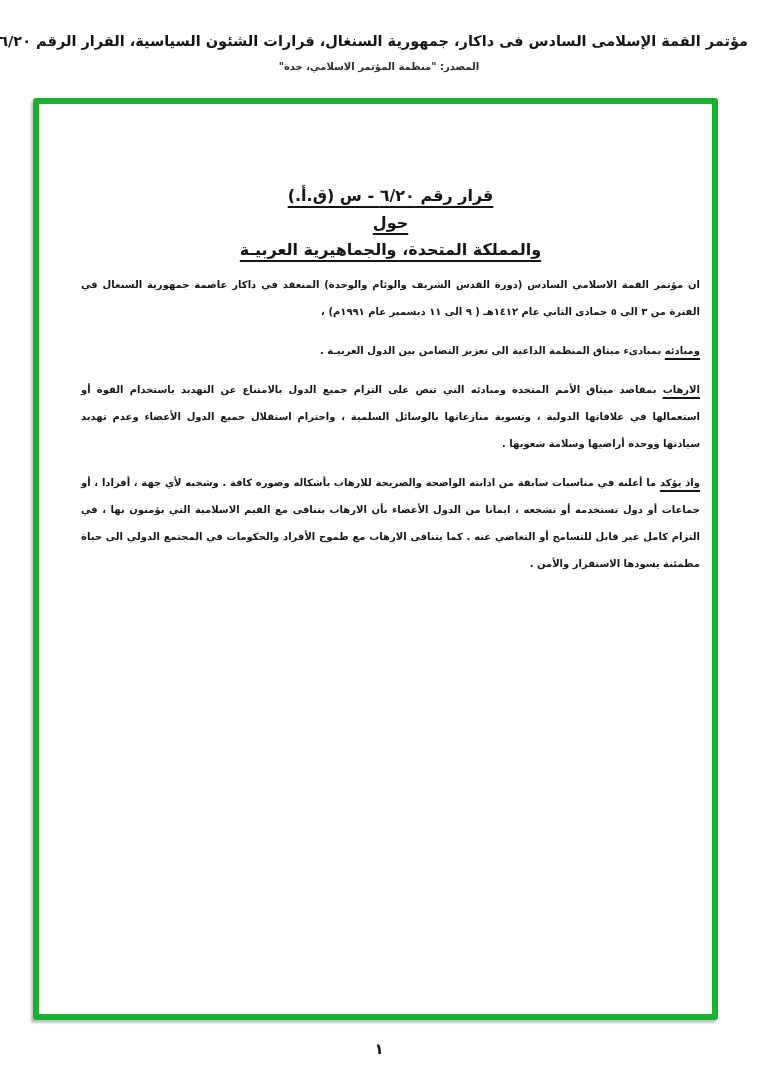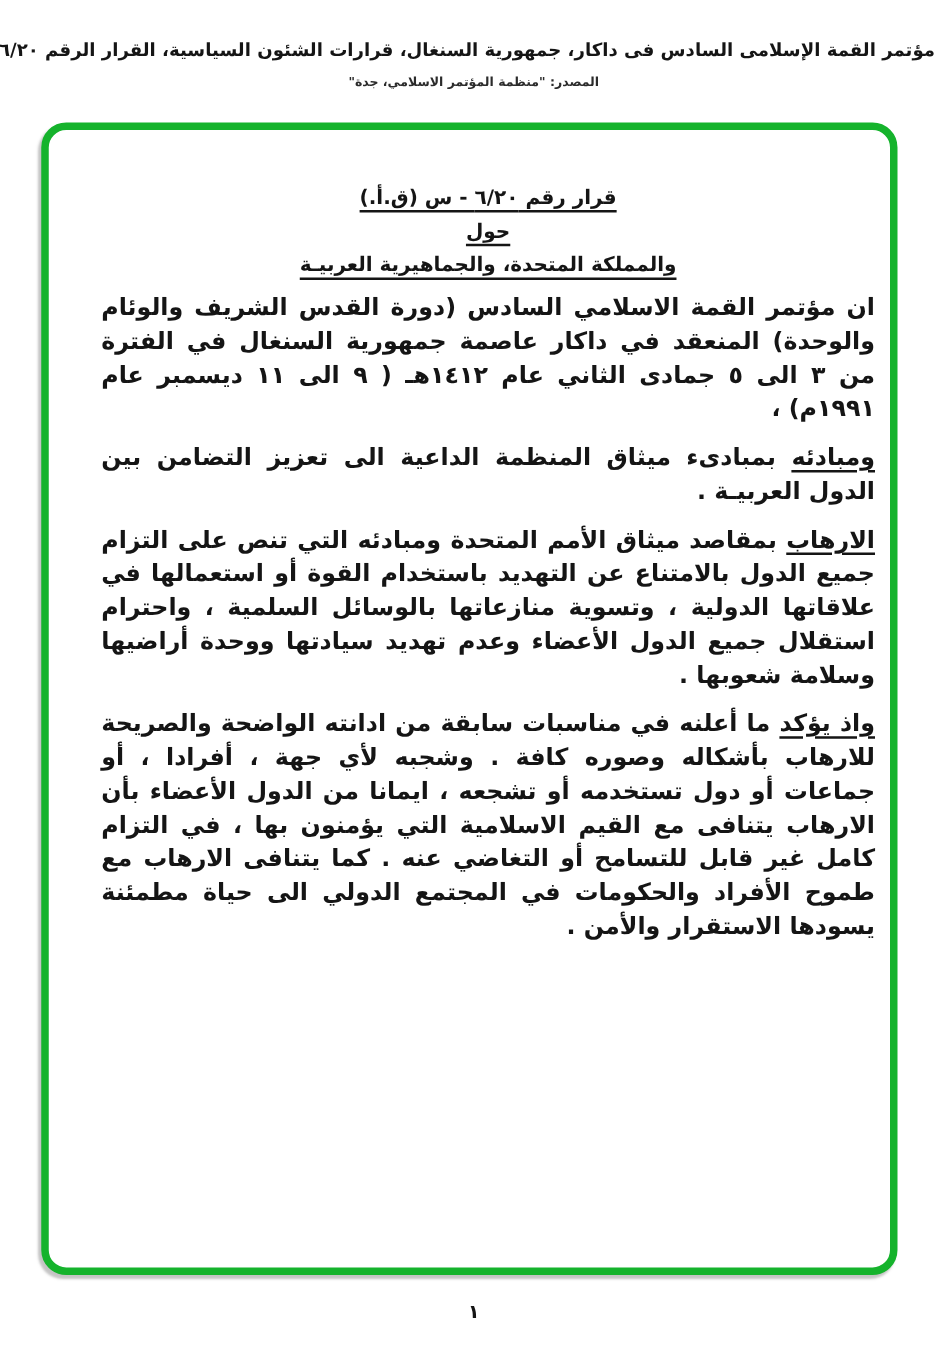--- a/index.html
+++ b/index.html
@@ -13,37 +13,37 @@
     font-size:14.5px;font-weight:bold;letter-spacing:0;
     white-space:nowrap;
   }
   .source-line{
     position:absolute;top:61px;left:0;right:0;
     direction:rtl;text-align:center;
     font-size:10px;font-weight:bold;color:#2b2b2b;
   }
   .doc-box{
     position:absolute;left:33px;top:98px;width:685px;height:922px;
-    box-sizing:border-box;border:6px solid #15b32c;border-radius:20px;
+    box-sizing:border-box;border:6px solid #15b32c;border-radius:3px;
     box-shadow:-2px 3px 2px rgba(125,125,125,0.45);
-    padding:40px 12px 0 42px;
+    padding:78px 12px 0 42px;
     direction:rtl;background:#ffffff;
   }
   .doc-title{
     text-align:center;font-weight:bold;font-size:16px;line-height:27px;
     margin:0 0 8px 0;
   }
   .doc-title .t-line{
     text-decoration:underline;
     text-underline-offset:5px;
     text-decoration-thickness:1.5px;
   }
   .para{
     margin:0 0 12px 0;
-    font-size:19px;font-weight:bold;line-height:27px;
+    font-size:10px;font-weight:bold;line-height:27px;
     text-align:justify;
   }
   .para .lead{
     text-decoration:underline;
     text-underline-offset:4px;
     text-decoration-thickness:1.5px;
   }
   .page-number{
     position:absolute;bottom:20px;left:0;right:0;
     text-align:center;font-size:15px;font-weight:bold;

